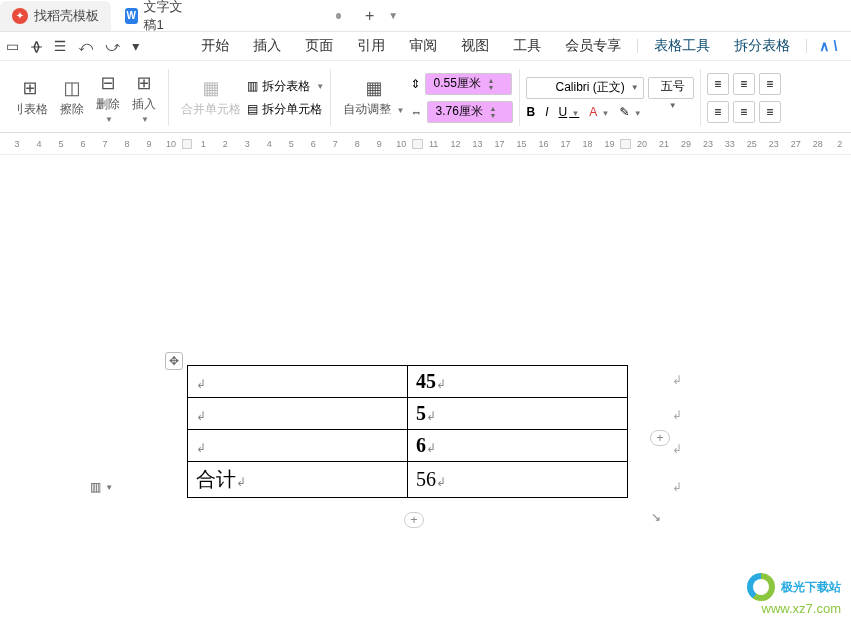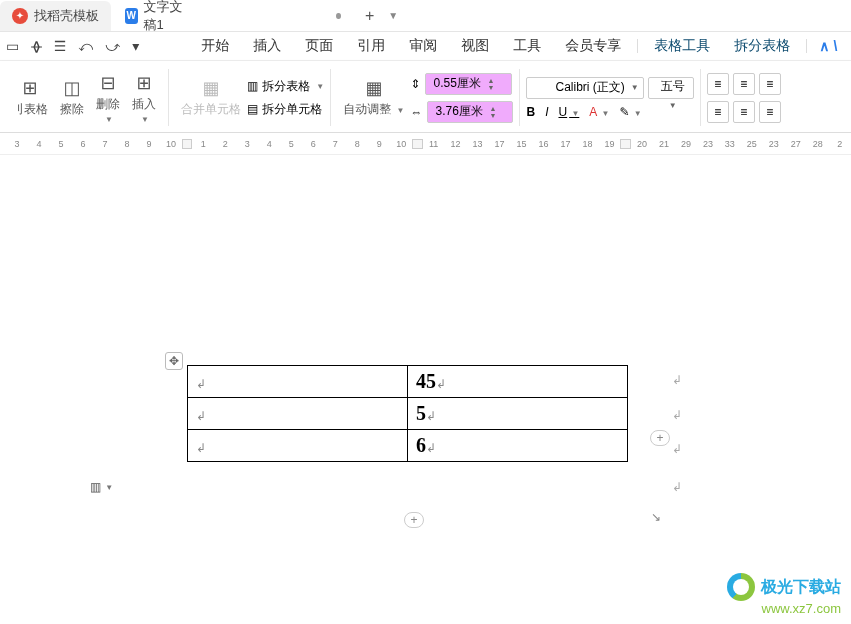--- a/index.html
+++ b/index.html
@@ -61,21 +61,21 @@
 .add-h { position: absolute; width: 20px; height: 16px; border: 1px solid #ccc; border-radius: 8px; background: #fff; display: flex; align-items: center; justify-content: center; font-size: 12px; color: #888; }
 .resize-h { position: absolute; width: 14px; height: 14px; color: #888; font-size: 12px; }
 .para-m { position: absolute; font-size: 12px; color: #aaa; }
 .leftctl { position: absolute; display: flex; align-items: center; gap: 2px; color: #555; }
 
 
 .watermark { position: absolute; right: 10px; bottom: 8px; text-align: right; }
 .wm-row { display: flex; align-items: center; gap: 6px; justify-content: flex-end; }
 .wm-logo { width: 28px; height: 28px; border-radius: 50%; background: conic-gradient(#8cc63f 0 60%, #29abe2 60% 100%); position: relative; }
 .wm-logo::after { content: ""; position: absolute; inset: 6px; background: #fff; border-radius: 50%; }
-.wm-title { font-size: 16px; color: #29abe2; font-weight: bold; }
+.wm-title { font-size: 12px; color: #29abe2; font-weight: bold; }
 .wm-url { font-size: 13px; color: #8cc63f; }
 
 .mtab-wrap { display: flex; align-items: center; margin-left: 160px; }
 </style>
 </head>
 <body>
 
 <div class="tab-bar">
   <div class="tab tab-a">
     <span class="tab-icon-fire">✦</span>
@@ -278,20 +278,24 @@
       <td class="rc"><span>45</span><span class="pm">↲</span></td>
     </tr>
     <tr>
       <td class="lc"><span class="pm">↲</span></td>
       <td class="rc"><span>5</span><span class="pm">↲</span></td>
     </tr>
     <tr>
       <td class="lc"><span class="pm">↲</span></td>
       <td class="rc"><span>6</span><span class="pm">↲</span></td>
     </tr>
+    <tr class="sumrow">
+      <td class="lc"><span>合计</span><span class="pm">↲</span></td>
+      <td class="rc" style="font-weight:normal;"><span>56</span><span class="pm">↲</span></td>
+    </tr>
   </tbody>
     </table>
 
   <span class="para-m" style="left:672px; top:193px;">↲</span>
   <span class="para-m" style="left:672px; top:228px;">↲</span>
   <span class="para-m" style="left:672px; top:262px;">↲</span>
   <span class="para-m" style="left:672px; top:300px;">↲</span>
 
   <div class="add-h" style="left:650px; top:250px;">+</div>
   <div class="add-h" style="left:404px; top:332px;">+</div>

